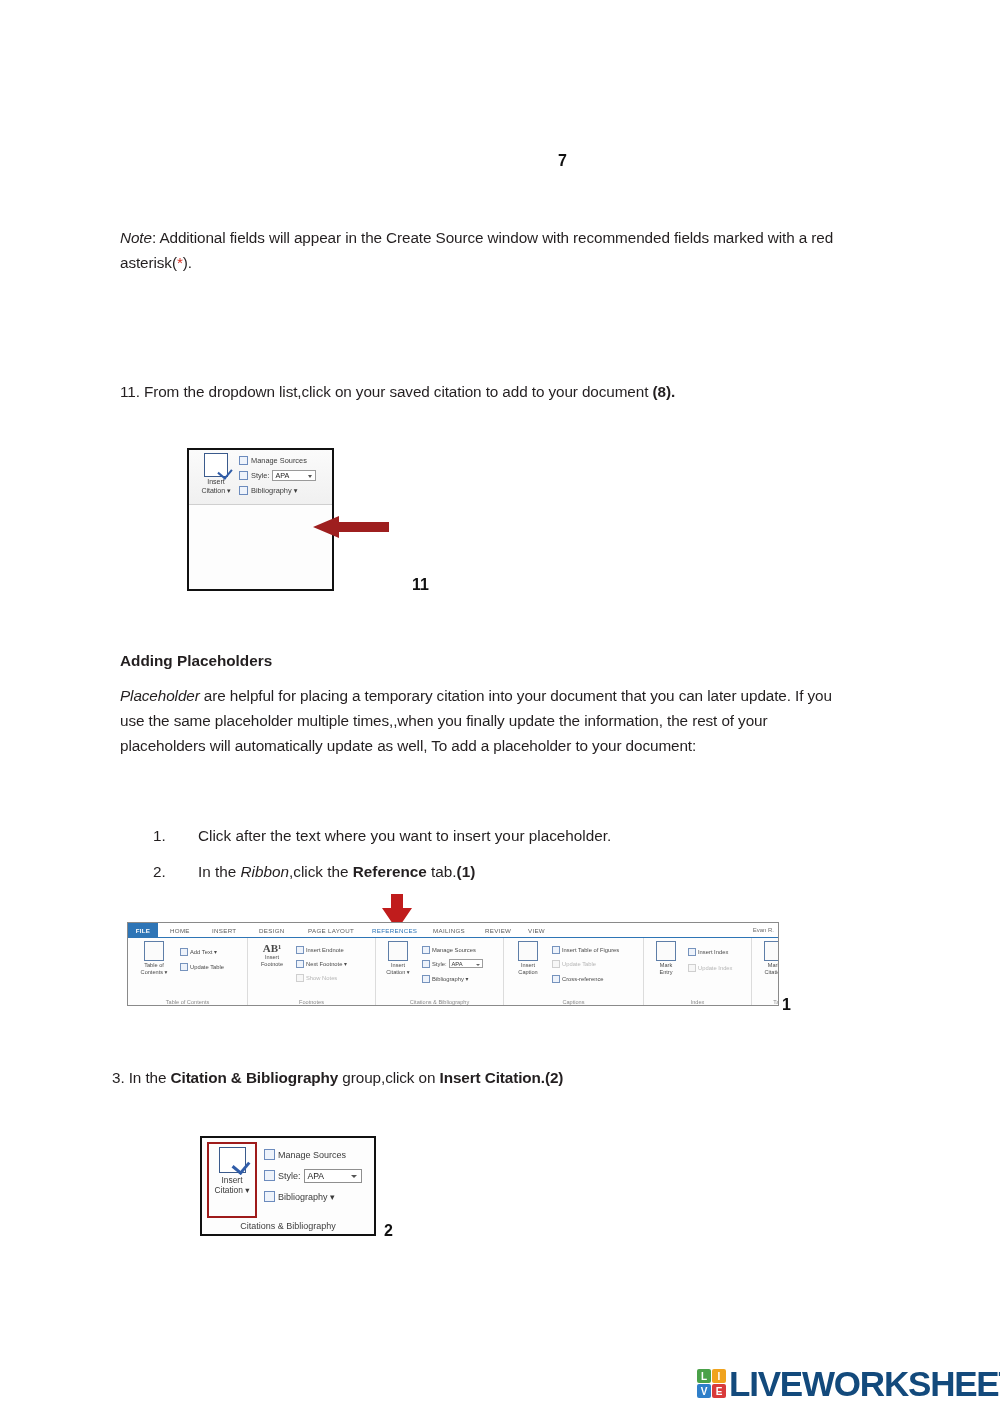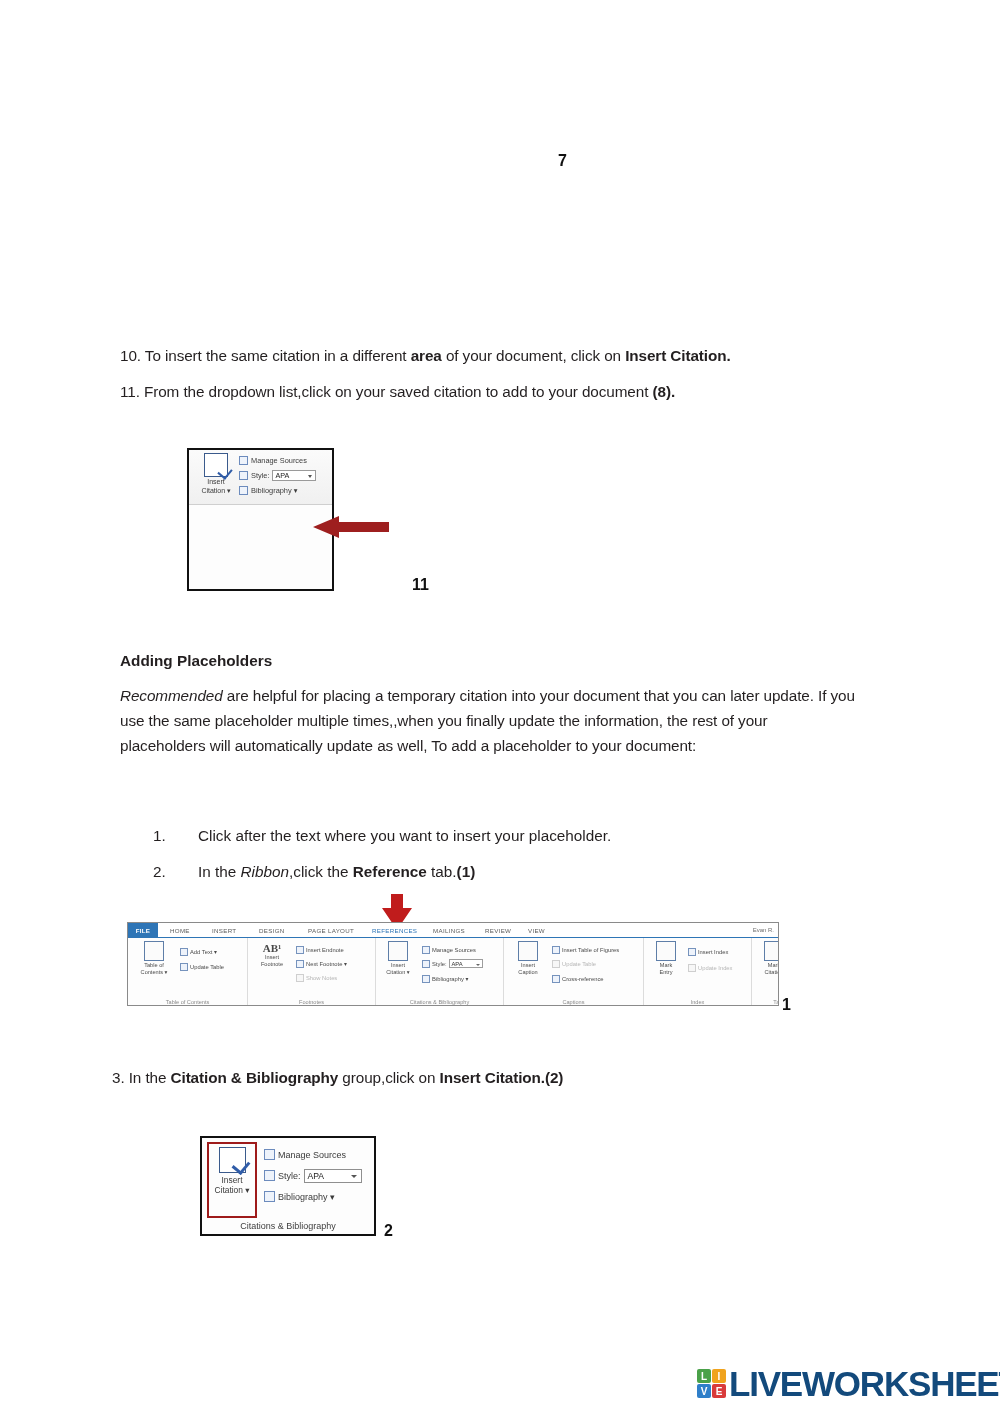--- a/index.html
+++ b/index.html
@@ -336,25 +336,25 @@
     letter-spacing: -1.2px; line-height: 35px;
   }
 </style>
 </head>
 <body>
 
 <div class="page">
 
   <div class="callout-num" style="left:558px; top:152px;">7</div>
 
-
-
-  <div class="para" style="left:120px; top:343px; width:800px;">
-    <span>10. To insert  the same citation in a different </span><b>area</b><span> of your document, click on </span><b>Insert Citation.</b>
-  </div>
+  <div class="para" style="left:120px; top:225px; width:760px;">
+    <i>Note</i><span>: Additional fields will appear in the Create Source window with recommended fields marked with a red asterisk(</span><span class="red-ast">*</span><span>).</span>
+  </div>
+
+
 
   <div class="para" style="left:120px; top:379px; width:800px;">
     <span>11. From the dropdown list,click on your saved citation to add to your document </span><b>(8).</b>
   </div>
 
   <div id="fig-dropdown">
     <div class="ribbon-part">
       <div class="big-btn">
         <div class="big-ico"></div>
         <div class="big-lbl">Insert</div>
@@ -380,21 +380,21 @@
 
   <svg id="arrow-dropdown" viewBox="0 0 76 22">
     <polygon points="0,11 26,0 26,6 76,6 76,16 26,16 26,22" fill="#9e1f1f"></polygon>
   </svg>
 
   <div class="callout-num" style="left:412px; top:576px;">11</div>
 
   <div class="heading" style="left:120px; top:648px;">Adding Placeholders</div>
 
   <div class="para" style="left:120px; top:683px; width:735px;">
-    <i>Recommended</i><span> are helpful for placing a temporary citation into your document that you can later update. If you use the same placeholder multiple times,,when you finally update the information, the rest of your placeholders will automatically update as well, To add a placeholder to your document:</span>
+    <i>Placeholder</i><span> are helpful for placing a temporary citation into your document that you can later update. If you use the same placeholder multiple times,,when you finally update the information, the rest of your placeholders will automatically update as well, To add a placeholder to your document:</span>
   </div>
 
   <div class="list-row" style="left:153px; top:823px; width:700px;">
     <span class="num">1.</span>
     <span class="txt">Click after the text where you want to insert your placeholder.</span>
   </div>
 
   <div class="list-row" style="left:153px; top:859px; width:700px;">
     <span class="num">2.</span>
     <span class="txt"><span>In the </span><i>Ribbon</i><span>,click the </span><b>Reference</b><span> tab.</span><b>(1)</b></span>

